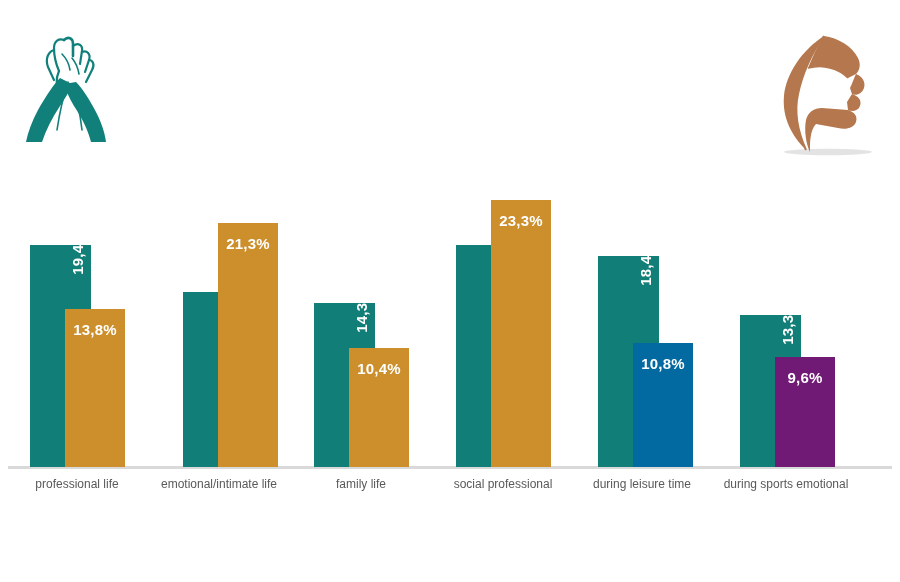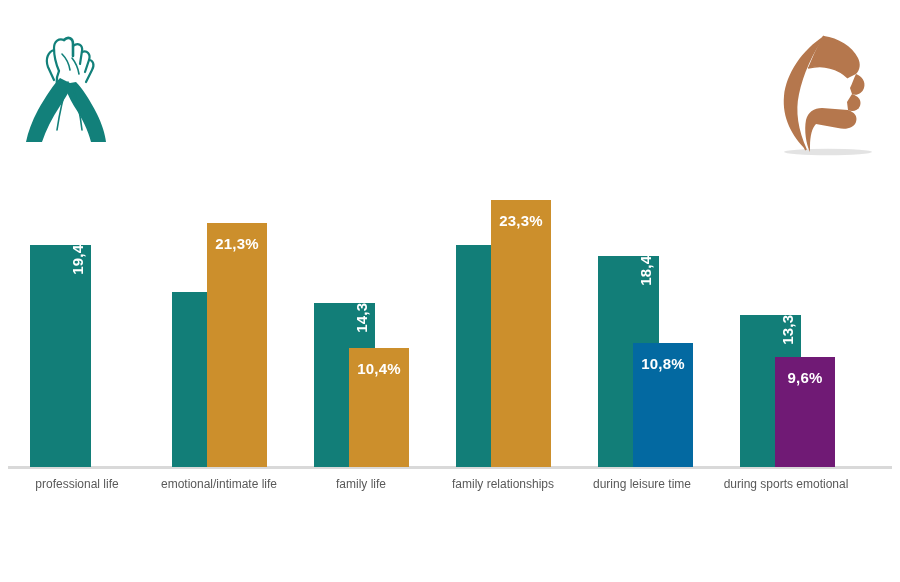--- a/index.html
+++ b/index.html
@@ -147,23 +147,26 @@
 </svg>
 
 <div id="chart">
 
   <div id="plot-area">
 
     <div class="bar-group" style="left:30px; width:95px;">
       <div class="bar bar-a" style="height:222px; background:#127E78;">
         <span class="bar-label label-a">19,4%</span>
       </div>
-    </div>
-
-    <div class="bar-group" style="left:172px; width:95px;margin-top:24px;">
+      <div class="bar bar-b" style="height:158px; background:#CC8F2C;">
+        <span class="bar-label label-b">13,8%</span>
+      </div>
+    </div>
+
+    <div class="bar-group" style="left:183px; width:95px;margin-top:24px;">
       <div class="bar bar-a" style="height:175px; background:#127E78;">
         <span class="bar-label label-a">15,3%</span>
       </div>
       <div class="bar bar-b" style="height:244px; background:#CC8F2C;">
         <span class="bar-label label-b">21,3%</span>
       </div>
     </div>
 
     <div class="bar-group" style="left:314px; width:95px;">
       <div class="bar bar-a" style="height:164px; background:#127E78;">
@@ -201,17 +204,17 @@
       </div>
     </div>
 
   </div>
 
   <div id="axis-line"></div>
 
   <div class="cat-label" style="left:77px;">professional life</div>
   <div class="cat-label" style="left:219px;">emotional/intimate life</div>
   <div class="cat-label" style="left:361px;">family life</div>
-  <div class="cat-label" style="left:503px;">family relationships</div>
+  <div class="cat-label" style="left:503px;">social professional</div>
   <div class="cat-label" style="left:642px;">during leisure time</div>
   <div class="cat-label" style="left:786px;">during sports emotional</div>
 
 </div>
 
 </body></html>

